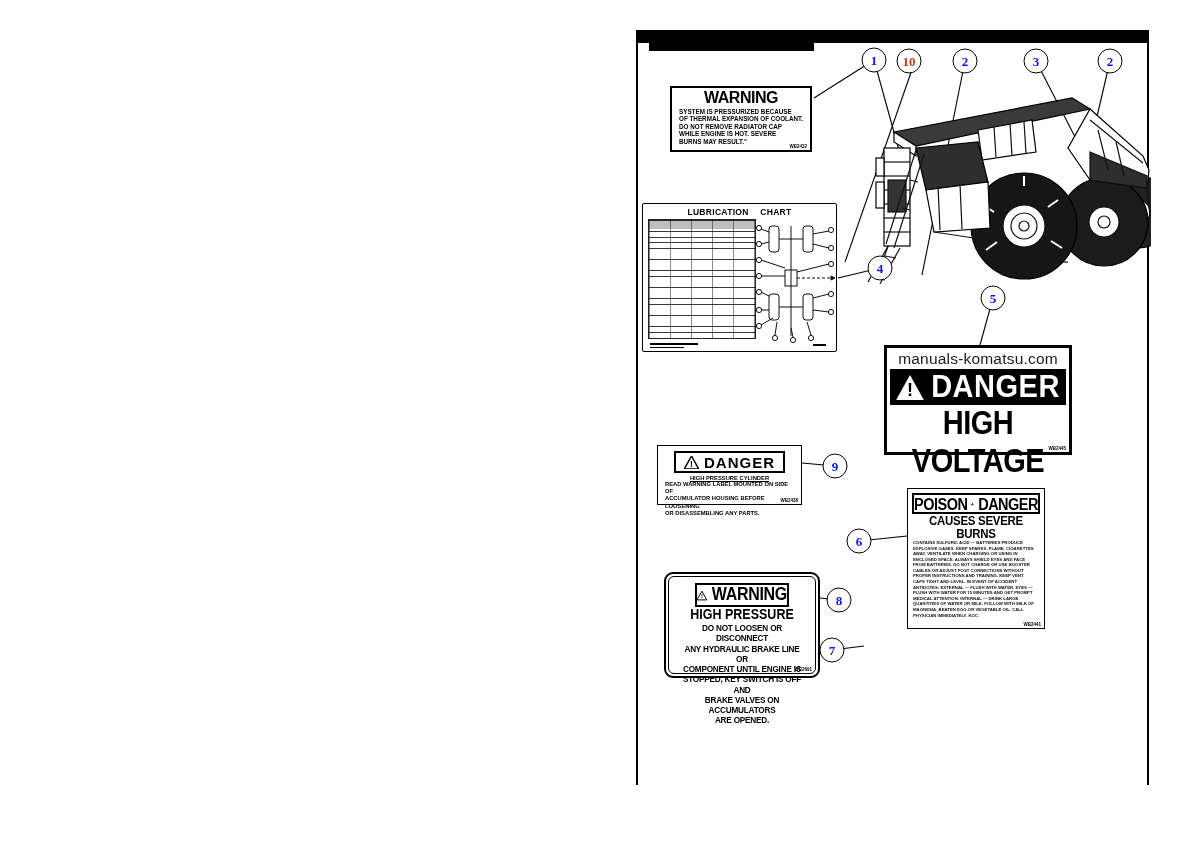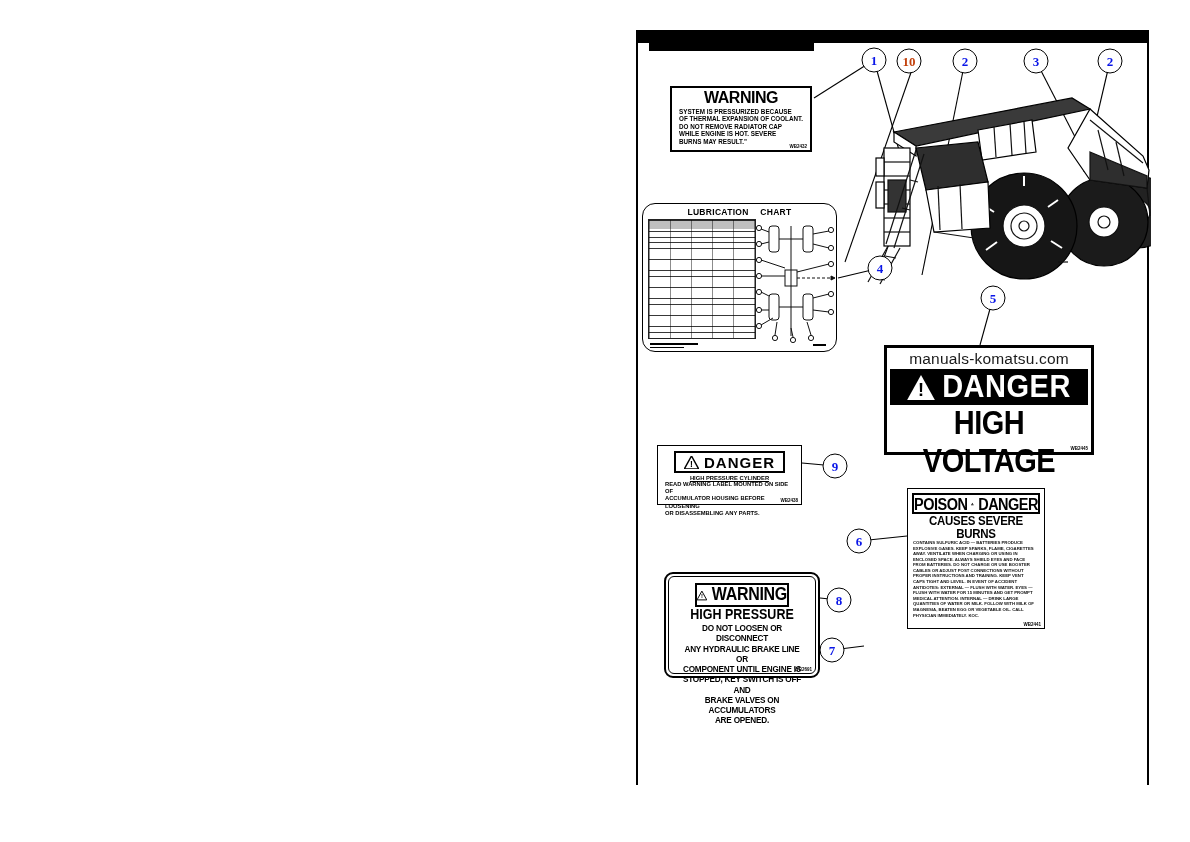--- a/index.html
+++ b/index.html
@@ -21,31 +21,31 @@
 
   .lbl{position:absolute;background:#fff;border:2px solid #000;box-sizing:border-box;z-index:2;}
   .code{position:absolute;right:3px;bottom:1px;font-size:4.5px;font-weight:bold;color:#000;}
 
   
   .coolant{left:32px;top:56px;width:142px;height:66px;text-align:center;}
   .coolant .t{font-size:16px;font-weight:900;letter-spacing:-.5px;line-height:1.05;margin-top:2px;}
   .coolant .b{font-size:6.3px;font-weight:bold;text-align:left;padding:1px 7px 0;line-height:1.2;}
 
   
-  .chart{left:4px;top:173px;width:195px;height:149px;border:1.5px solid #000;border-radius:13px;}
+  .chart{left:4px;top:173px;width:195px;height:149px;border:1.5px solid #000;border-radius:2px;}
   .chart .t{font-size:8.5px;font-weight:800;text-align:center;margin-top:3px;word-spacing:9px;letter-spacing:.3px;}
   .chart-table{position:absolute;left:5px;top:15px;width:106px;height:118px;border:1px solid #222;
      background-image:
        repeating-linear-gradient(to bottom, rgba(0,0,0,.78) 0 .7px, transparent .7px 5.6px),
        repeating-linear-gradient(to right, rgba(0,0,0,.45) 0 .7px, transparent .7px 21px);}
   .chart-table::before{content:"";position:absolute;left:0;top:0;width:100%;height:9px;background:rgba(0,0,0,.25);}
   .smudge{position:absolute;background:#000;}
 
   
-  .hv{left:246px;top:315px;width:210px;height:110px;border:3px solid #000;text-align:center;}
+  .hv{left:246px;top:315px;width:188px;height:110px;border:3px solid #000;text-align:center;}
   .hv .wm{font-size:15.5px;color:#1a1a1a;margin-top:2px;letter-spacing:.2px;}
   .hv .band{height:36px;background:#000;margin:1px 3px 0;display:flex;align-items:center;justify-content:center;gap:7px;}
   .hv .dw{color:#fff;font-size:29px;font-weight:900;letter-spacing:.5px;transform:scaleY(1.05);}
   .hv .msg{font-size:29px;font-weight:900;letter-spacing:-.5px;margin-top:4px;transform:scaleY(1.15);}
 
   
   .acc{left:19px;top:415px;width:145px;height:60px;border:1.5px solid #000;text-align:center;}
   .acc .hd{border:2px solid #000;margin:5px 16px 0;height:18px;display:flex;align-items:center;justify-content:center;gap:5px;}
   .acc .hd span{font-size:15px;font-weight:900;letter-spacing:1px;}
   .acc .sub{font-size:5.8px;font-weight:800;text-decoration:underline;margin-top:2px;}

